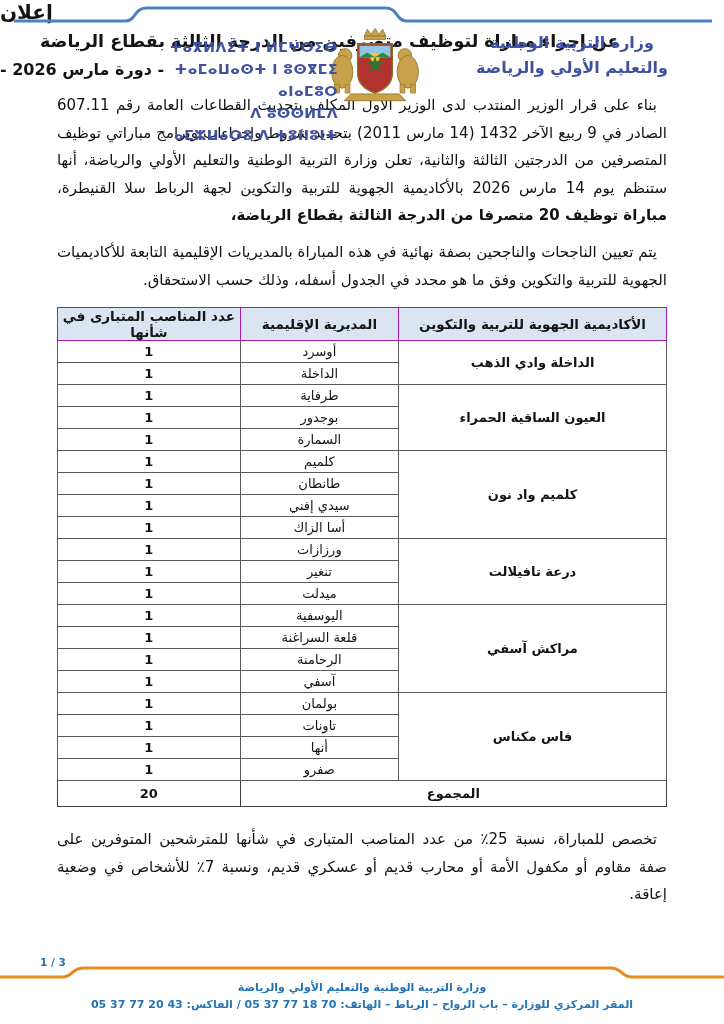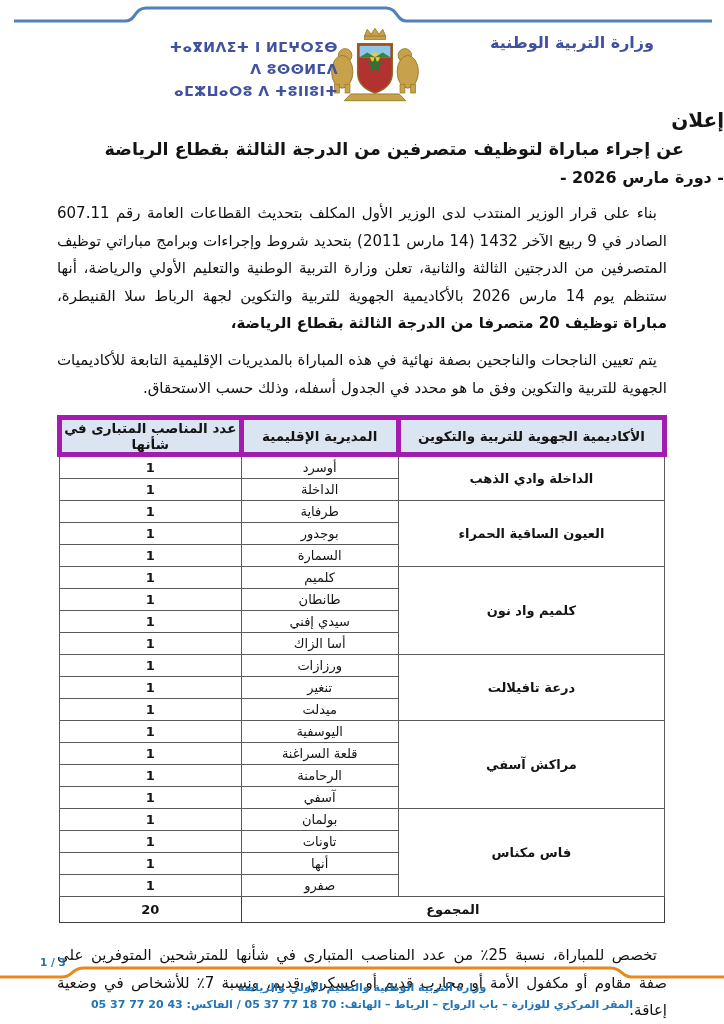--- a/index.html
+++ b/index.html
@@ -15,21 +15,21 @@
     position:absolute;top:30px;right:52px;width:200px;text-align:center;
     color:#3f51a0;font-weight:bold;font-size:15px;line-height:25px;
   }
   .hdr-ar .l2,.hdr-ar .l3{font-size:16px;}
   .logo-wrap{position:absolute;top:26px;right:296px;width:106px;height:80px;}
   .hdr-tif{
     position:absolute;top:36px;left:168px;width:170px;direction:ltr;text-align:right;
     color:#3f51a0;font-size:14px;line-height:22px;letter-spacing:.5px;font-weight:bold;
   }
   
-  .titles{padding-top:108px;text-align:right;}
+  .titles{text-align:left;}
   .t1{font-size:20px;font-weight:bold;}
   .t2{font-size:17.5px;font-weight:bold;margin-top:7px;padding:0 40px;}
   .t3{font-size:16px;font-weight:bold;margin-top:9px;}
   
   .para{
     margin:0 57px;font-size:15px;line-height:1.84;text-align:justify;
     text-align-last:right;color:#111;
   }
   .p1{margin-top:13px;text-indent:10px;}
   .p2{margin-top:9px;text-indent:10px;}
@@ -37,21 +37,21 @@
   .bold{font-weight:bold;}
   
   table.positions{
     border-collapse:collapse;margin:13px 57px 0 57px;width:610px;
     table-layout:fixed;
   }
   table.positions col.c-acad{width:44%;}
   table.positions col.c-dir{width:26%;}
   table.positions col.c-num{width:30%;}
   table.positions th{
-    background:#dbe5f1;border:5px solid #a21caf;font-size:13.5px;font-weight:bold;
+    background:#dbe5f1;border:1px solid #a21caf;font-size:13.5px;font-weight:bold;
     height:31px;text-align:center;padding:0 2px;
   }
   table.positions td{
     border:1px solid #5a5a5a;height:21px;text-align:center;font-size:13px;
     padding:0 2px;vertical-align:middle;
   }
   td.academy{font-weight:bold;font-size:14px;border:1px solid #3f3f3f;}
   td.count{font-weight:bold;}
   tr.total td{height:25px;border:1px solid #3f3f3f;}
   td.total-label{font-weight:bold;font-size:14px;padding-right:187px;}
@@ -71,20 +71,21 @@
 <body>
 
 <div class="top-swoosh">
   <svg width="724" height="26" viewBox="0 0 724 26">
     <path d="M14,21 H126 C136,21 134,8 146,8 H386 C398,8 396,21 406,21 H712" fill="none" stroke="#4f81bd" stroke-width="3"></path>
   </svg>
 </div>
 
 <div class="hdr-ar">
   <div class="l2">وزارة التربية الوطنية</div>
+  <div class="l3">والتعليم الأولي والرياضة</div>
 </div>
 
 <div class="logo-wrap">
   <svg width="106" height="80" viewBox="0 0 110 82">
 
     <path d="M44,10 l3,-7 4,5 4,-6 4,6 4,-5 3,7 z" fill="#c8a24a" stroke="#9a7b2e" stroke-width="1"></path>
     <rect x="44" y="10" width="22" height="3.5" fill="#c8a24a" stroke="#9a7b2e" stroke-width="0.8"></rect>
 
     <g>
       <circle cx="24" cy="30" r="7" fill="#c8a24a" stroke="#9a7b2e" stroke-width="1"></circle>
@@ -107,20 +108,21 @@
       <path d="M39,32 l8,-5 8,5 z M55,32 l8,-5 8,5 z" fill="#2d8a3e"></path>
       <path d="M55,34 l3.5,10.5 -9,-6.5 h11 l-9,6.5 z" fill="none" stroke="#1e7a34" stroke-width="2"></path>
     </g>
 
     <path d="M30,70 h50 l7,7 h-64 z" fill="#c8a24a" stroke="#9a7b2e" stroke-width="1"></path>
   </svg>
 </div>
 
 <div class="hdr-tif">
   <div>ⵜⴰⴳⵍⴷⵉⵜ ⵏ ⵍⵎⵖⵔⵉⴱ</div>
+  <div>ⵜⴰⵎⴰⵡⴰⵙⵜ ⵏ ⵓⵙⴳⵎⵉ ⴰⵏⴰⵎⵓⵔ</div>
   <div>ⴷ ⵓⵙⵙⵍⵎⴷ ⴰⵎⵣⵡⴰⵔⵓ ⴷ ⵜⵓⵏⵏⵓⵏⵜ</div>
 </div>
 
 <div class="titles">
   <div class="t1">إعلان</div>
   <div class="t2">عن إجراء مباراة لتوظيف متصرفين من الدرجة الثالثة بقطاع الرياضة</div>
   <div class="t3">- دورة مارس 2026 -</div>
 </div>
 
 <p class="para p1"><span>بناء على قرار الوزير المنتدب لدى الوزير الأول المكلف بتحديث القطاعات العامة رقم 607.11 الصادر في 9 ربيع الآخر 1432 (14 مارس 2011) بتحديد شروط وإجراءات وبرامج مباراتي توظيف المتصرفين من الدرجتين الثالثة والثانية، تعلن وزارة التربية الوطنية والتعليم الأولي والرياضة، أنها ستنظم يوم 14 مارس 2026 بالأكاديمية الجهوية للتربية والتكوين لجهة الرباط سلا القنيطرة، </span><span class="bold">مباراة توظيف 20 متصرفا من الدرجة الثالثة بقطاع الرياضة،</span></p>

